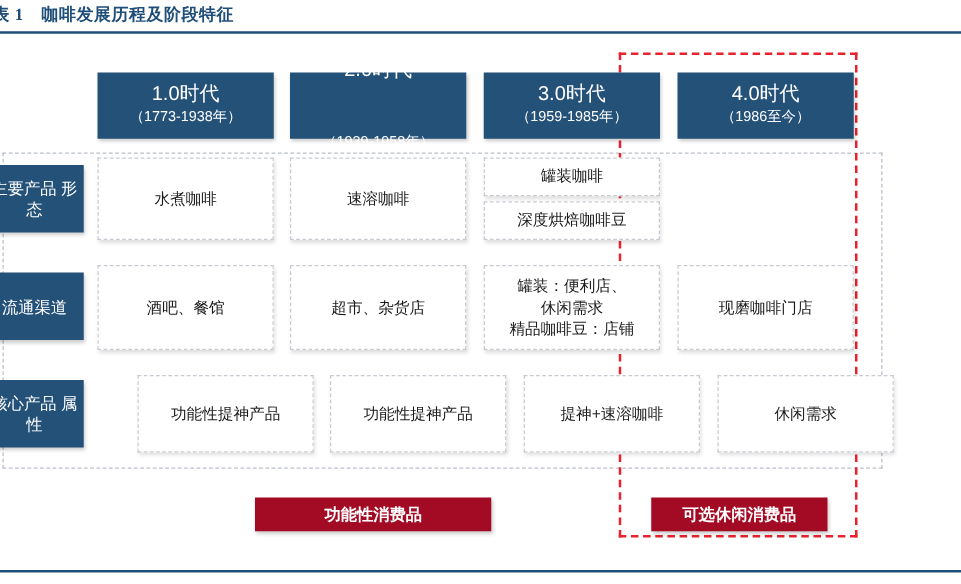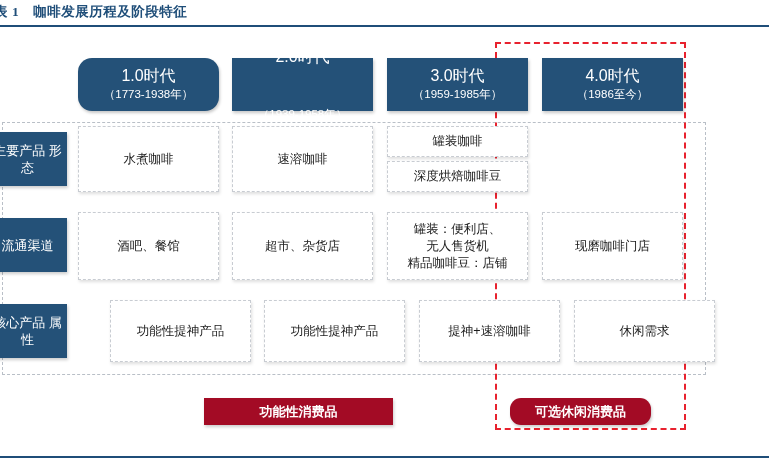--- a/index.html
+++ b/index.html
@@ -93,21 +93,21 @@
     box-shadow: 1px 2px 3px rgba(0,0,0,0.22);
   }
   .era-header .era-name {
     font-size: 16px;
     line-height: 20px;
   }
   .era-header .era-years {
     font-size: 11.5px;
     line-height: 17px;
   }
-  .era-c1 { left: 78px; border-radius: 14px; }
+  .era-c1 { left: 78px; }
   .era-c2 { left: 232px; gap: 39px; }
   .era-c3 { left: 387px; }
   .era-c4 { left: 542px; }
 
   
   .row-label {
     position: absolute;
     left: -12px;
     width: 79px;
     background: #245178;
@@ -181,21 +181,21 @@
     background: #A30B25;
     color: #ffffff;
     font-size: 13px;
     font-weight: bold;
     display: flex;
     align-items: center;
     justify-content: center;
     box-shadow: 1px 2px 3px rgba(0,0,0,0.2);
   }
   #summary-functional { left: 204px; width: 189px; }
-  #summary-leisure    { left: 510px; width: 141px; border-radius: 11px; }
+  #summary-leisure    { left: 521px; width: 141px; }
 
   
   #footer-rule {
     position: absolute;
     left: 0;
     top: 456px;
     width: 769px;
     height: 2px;
     background: #1F4E79;
   }
@@ -252,21 +252,21 @@
   <div class="cell r1 c1">水煮咖啡</div>
   <div class="cell r1 c2">速溶咖啡</div>
   <div class="cell r1 c3 split">
     <div class="sub">罐装咖啡</div>
     <div class="sub">深度烘焙咖啡豆</div>
   </div>
 
   <div class="cell r2 c1">酒吧、餐馆</div>
   <div class="cell r2 c2">超市、杂货店</div>
   <div class="cell r2 c3">罐装：便利店、
-无人售货机
+休闲需求
 精品咖啡豆：店铺</div>
   <div class="cell r2 c4">现磨咖啡门店</div>
 
   <div class="cell r3 c1">功能性提神产品</div>
   <div class="cell r3 c2">功能性提神产品</div>
   <div class="cell r3 c3">提神+速溶咖啡</div>
   <div class="cell r3 c4">休闲需求</div>
 
   <div class="summary-bar" id="summary-functional">功能性消费品</div>
   <div class="summary-bar" id="summary-leisure">可选休闲消费品</div>

